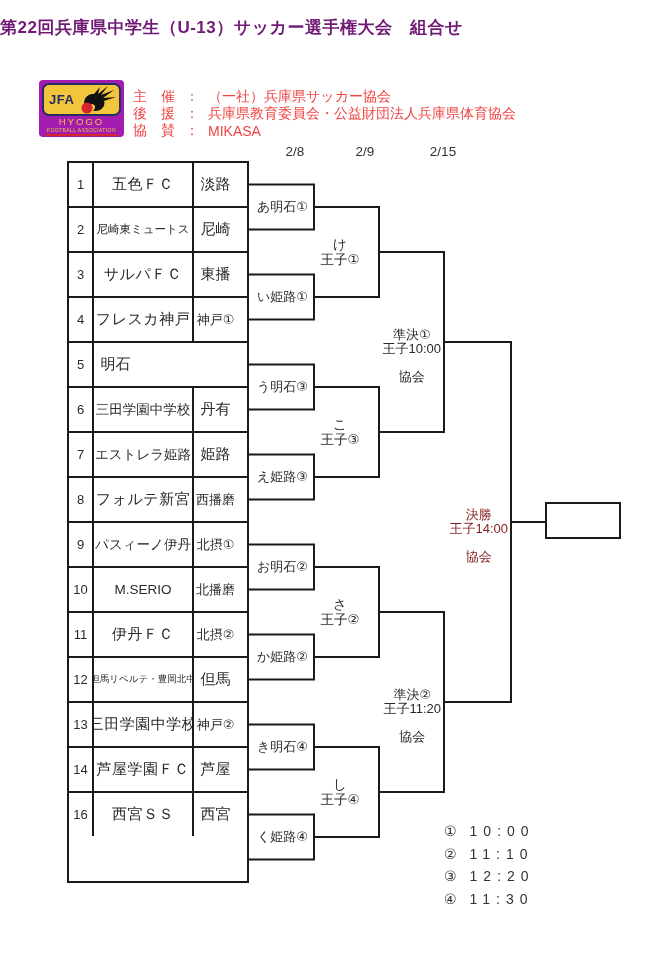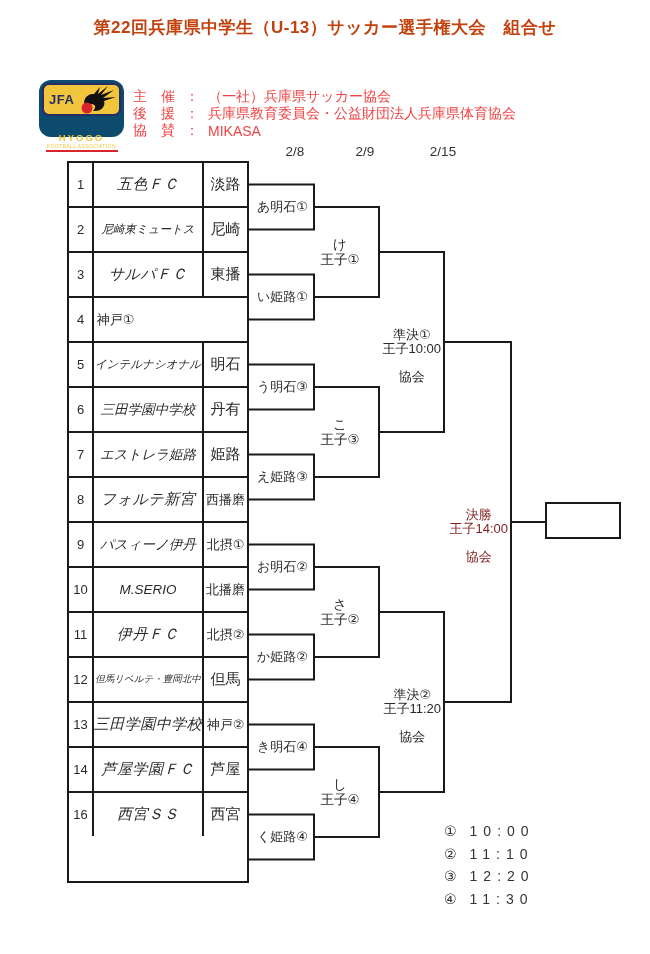--- a/index.html
+++ b/index.html
@@ -1,48 +1,48 @@
 <!DOCTYPE html>
 <html><head>
 <meta charset="utf-8">
 <style>
   html,body{margin:0;padding:0;background:#fff;}
   .page{position:relative;width:650px;height:954px;background:#ffffff;overflow:hidden;
         font-family:"Liberation Sans","DejaVu Sans",sans-serif;color:#2a2a2a;}
-  .title{position:absolute;left:0;right:0;top:16px;text-align:center;
-         font-size:17px;font-weight:bold;letter-spacing:.5px;color:#c2410c;}
-  
-  .logo{position:absolute;left:39px;top:80px;width:85px;height:57px;background:#0c4a6e;
-        border-radius:12px;box-sizing:border-box;}
+  .title{position:absolute;left:0;right:0;top:16px;
+         font-size:17px;font-weight:bold;letter-spacing:.5px;color:#701a75;}
+  
+  .logo{position:absolute;left:39px;top:80px;width:85px;height:57px;background:#a21caf;
+        border-radius:4px;box-sizing:border-box;}
   .logo-top{position:relative;margin:3px auto 0;width:79px;height:33px;background:#f2c63c;
             border:2px solid #272c63;border-radius:7px;box-sizing:border-box;
             display:flex;align-items:center;}
   .logo-jfa{font-size:13px;font-weight:bold;color:#272c63;margin-left:5px;letter-spacing:.5px;}
   .crow{position:absolute;right:1px;top:0;width:42px;height:30px;}
-  .logo-hyogo{color:#f2c63c;font-weight:bold;font-size:9.5px;line-height:10px;
-              text-align:center;letter-spacing:2px;margin-top:17px;}
+  .logo-hyogo{color:#f2c63c;font-weight:normal;font-size:9.5px;line-height:10px;
+              text-align:center;letter-spacing:2px;margin-top:1px;}
   .logo-assoc{color:#f2c63c;font-size:5px;line-height:6px;text-align:center;letter-spacing:.4px;}
   .logo-redline{width:72px;height:1.5px;background:#d8242b;margin:1px auto 0;}
   
   .sponsors{position:absolute;left:133px;top:88px;font-size:14px;color:#ef4444;}
   .srow{height:17px;display:flex;align-items:center;white-space:nowrap;}
   .slabel{display:inline-block;width:48px;}
   .scolon{margin:0 9px 0 4px;}
   
   .date{position:absolute;top:144px;transform:translateX(-50%);font-size:13.5px;color:#333;}
   .d0{left:295px;} .d1{left:365px;} .d2{left:443px;}
   
   .ttable{position:absolute;left:67px;top:161px;width:182px;height:722px;
           border:2px solid #1a1a1a;box-sizing:border-box;background:#fff;}
   .trow{height:45px;display:flex;border-bottom:2px solid #1a1a1a;box-sizing:border-box;}
   .trow:last-child{border-bottom:none;height:43px;}
   .c{display:flex;align-items:center;justify-content:center;border-right:2px solid #1a1a1a;
      box-sizing:border-box;overflow:hidden;white-space:nowrap;}
   .c.num{width:25px;font-size:13px;}
-  .c.name{width:110px;font-size:15px;letter-spacing:.5px;font-style:italic;}
+  .c.name{width:100px;font-size:15px;letter-spacing:.5px;}
   .c.dist{width:43px;font-size:15px;border-right:none;}
   .c.name.md{font-size:13.5px;letter-spacing:0;}
   .c.name.sm{font-size:11.5px;letter-spacing:0;}
   .c.name.xs{font-size:9.5px;letter-spacing:0;}
   .c.dist.sm{font-size:13px;letter-spacing:0;}
   
   .lines{position:absolute;left:0;top:0;}
   
   .r1l{position:absolute;right:342px;font-size:13px;line-height:16px;white-space:nowrap;color:#2a2a2a;}
   .r1p0{top:199px;} .r1p1{top:289px;} .r1p2{top:379px;} .r1p3{top:469px;}
@@ -121,25 +121,25 @@
       <div class="c name sm">尼崎東ミュートス</div>
       <div class="c dist">尼崎</div>
     </div>
       <div class="trow">
       <div class="c num">3</div>
       <div class="c name">サルパＦＣ</div>
       <div class="c dist">東播</div>
     </div>
       <div class="trow">
       <div class="c num">4</div>
+      <div class="c name">フレスカ神戸</div>
       <div class="c dist sm">神戸①</div>
     </div>
       <div class="trow">
       <div class="c num">5</div>
-      <div class="c name sm">インテルナシオナル</div>
       <div class="c dist">明石</div>
     </div>
       <div class="trow">
       <div class="c num">6</div>
       <div class="c name md">三田学園中学校</div>
       <div class="c dist">丹有</div>
     </div>
       <div class="trow">
       <div class="c num">7</div>
       <div class="c name md">エストレラ姫路</div>

